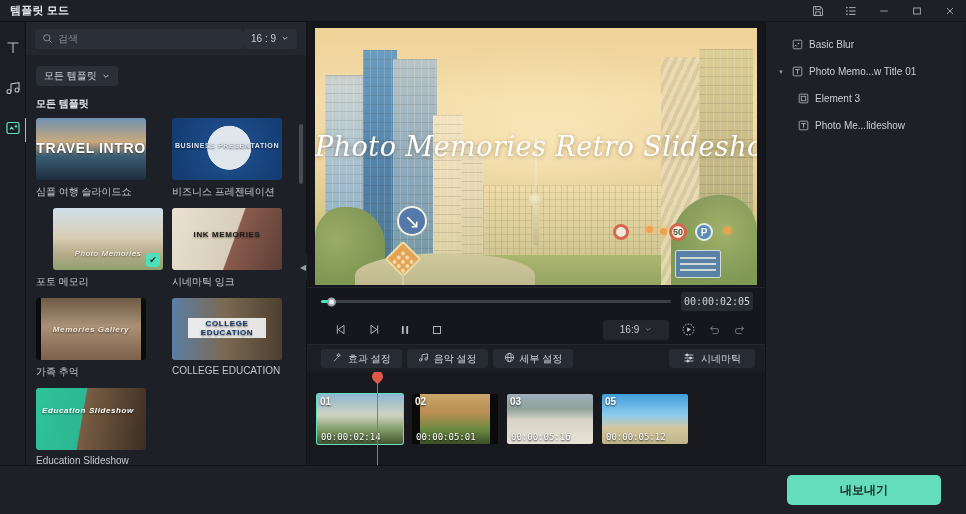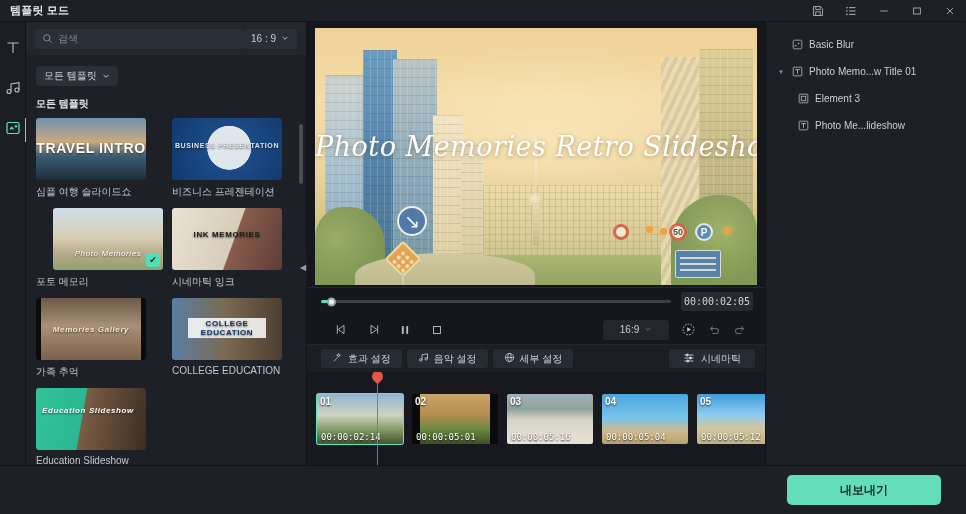--- a/index.html
+++ b/index.html
@@ -826,25 +826,20 @@
           <div class="clip-num">02</div>
           <div class="clip-dur">00:00:05:01</div>
         </div>
 
         <div class="clip">
           <div class="clip-img" style="background:linear-gradient(180deg,#9fb0bb 0%,#8fa39a 30%,#d8d4c6 52%,#e6e2d6 100%);"></div>
           <div class="clip-num">03</div>
           <div class="clip-dur">00:00:05:16</div>
         </div>
 
-        <div class="clip">
-          <div class="clip-img" style="background:linear-gradient(180deg,#4aa6e0 0%,#79c4ea 48%,#cfb98c 74%,#b8a273 100%);"></div>
-          <div class="clip-num">04</div>
-          <div class="clip-dur">00:00:05:04</div>
-        </div>
 
         <div class="clip">
           <div class="clip-img" style="background:linear-gradient(180deg,#3f9ddc 0%,#8ecbee 42%,#d3c79f 68%,#c0b488 100%);"></div>
           <div class="clip-num">05</div>
           <div class="clip-dur">00:00:05:12</div>
         </div>
 
         <div class="playhead"></div>
       </div>
     </div>

